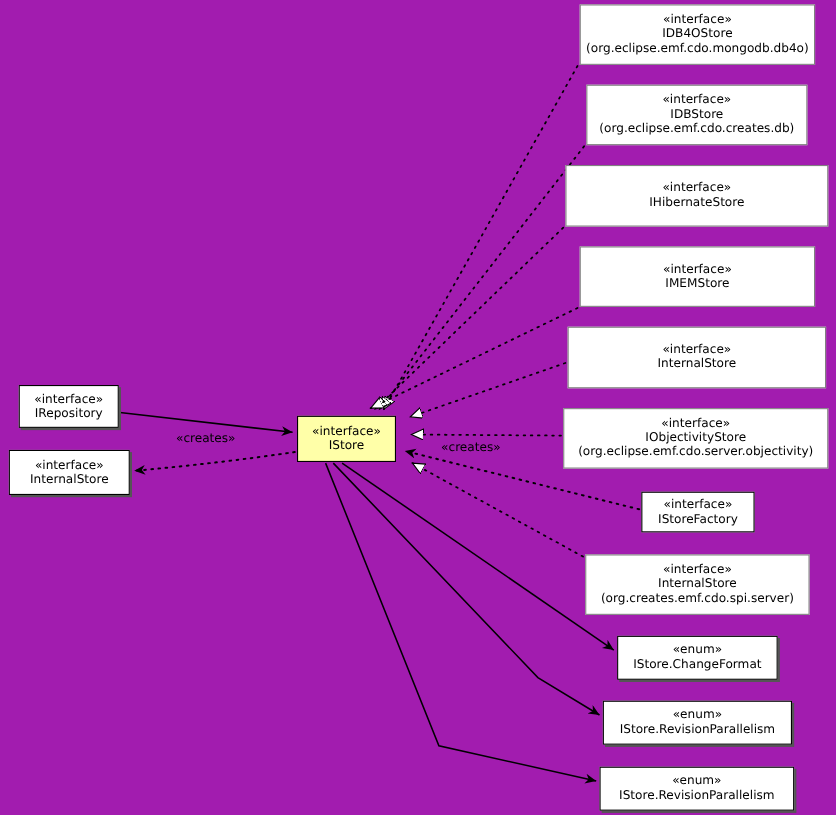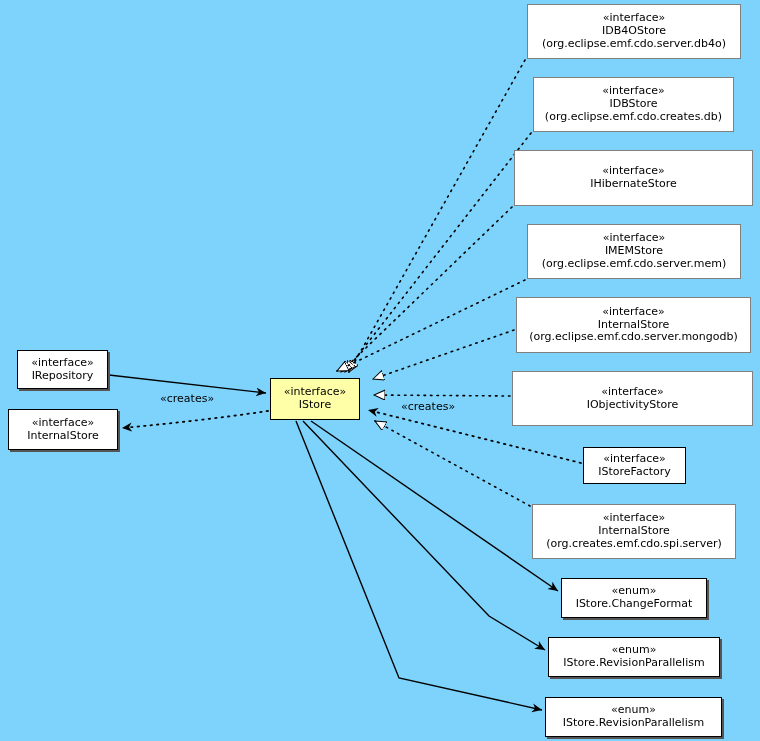--- a/index.html
+++ b/index.html
@@ -5,21 +5,21 @@
 <style>
   html, body {
     margin: 0;
     padding: 0;
     background: #ffffff;
   }
   #canvas {
     position: relative;
     width: 760px;
     height: 741px;
-    background: #7dd3fc;
+    background: #a21caf;
     font-family: "DejaVu Sans", sans-serif;
     overflow: hidden;
   }
   svg.edges {
     position: absolute;
     left: 0;
     top: 0;
     width: 760px;
     height: 741px;
     pointer-events: none;
@@ -110,44 +110,43 @@
       <path d="M 303,421 L 489,616 L 545,650" fill="none" stroke="#000000" stroke-width="1.4" marker-end="url(#openArrow)"></path>
 
       <path d="M 296,421 L 399,678 L 542,710" fill="none" stroke="#000000" stroke-width="1.4" marker-end="url(#openArrow)"></path>
     </g>
   </svg>
 
   <div id="nodes-layer">
       <div class="node b-gray" style="left: 527px; top: 4px; width: 214px; height: 55px; font-size: 11px;">
         <span class="stereo">«interface»</span>
         <span class="nname">IDB4OStore</span>
-        <span class="pkg">(org.eclipse.emf.cdo.server.db4o)</span>
+        <span class="pkg">(org.eclipse.emf.cdo.mongodb.db4o)</span>
       </div>
       <div class="node b-gray" style="left: 533px; top: 77px; width: 201px; height: 55px; font-size: 11px;">
         <span class="stereo">«interface»</span>
         <span class="nname">IDBStore</span>
         <span class="pkg">(org.eclipse.emf.cdo.creates.db)</span>
       </div>
       <div class="node b-gray" style="left: 514px; top: 150px; width: 239px; height: 56px; font-size: 11px;">
         <span class="stereo">«interface»</span>
         <span class="nname">IHibernateStore</span>
       </div>
       <div class="node b-gray" style="left: 527px; top: 224px; width: 214px; height: 55px; font-size: 11px;">
         <span class="stereo">«interface»</span>
         <span class="nname">IMEMStore</span>
-        <span class="pkg">(org.eclipse.emf.cdo.server.mem)</span>
       </div>
       <div class="node b-gray" style="left: 516px; top: 297px; width: 235px; height: 56px; font-size: 11px;">
         <span class="stereo">«interface»</span>
         <span class="nname">InternalStore</span>
-        <span class="pkg">(org.eclipse.emf.cdo.server.mongodb)</span>
       </div>
       <div class="node b-gray" style="left: 512px; top: 371px; width: 241px; height: 55px; font-size: 11px;">
         <span class="stereo">«interface»</span>
         <span class="nname">IObjectivityStore</span>
+        <span class="pkg">(org.eclipse.emf.cdo.server.objectivity)</span>
       </div>
       <div class="node b-black" style="left: 583px; top: 447px; width: 103px; height: 37px; font-size: 11px;">
         <span class="stereo">«interface»</span>
         <span class="nname">IStoreFactory</span>
       </div>
       <div class="node b-gray" style="left: 532px; top: 504px; width: 204px; height: 55px; font-size: 11px;">
         <span class="stereo">«interface»</span>
         <span class="nname">InternalStore</span>
         <span class="pkg">(org.creates.emf.cdo.spi.server)</span>
       </div>

